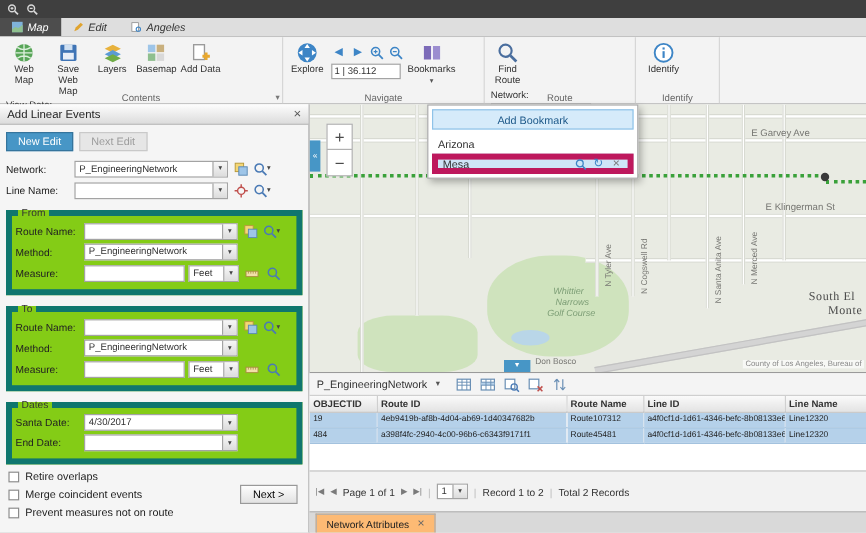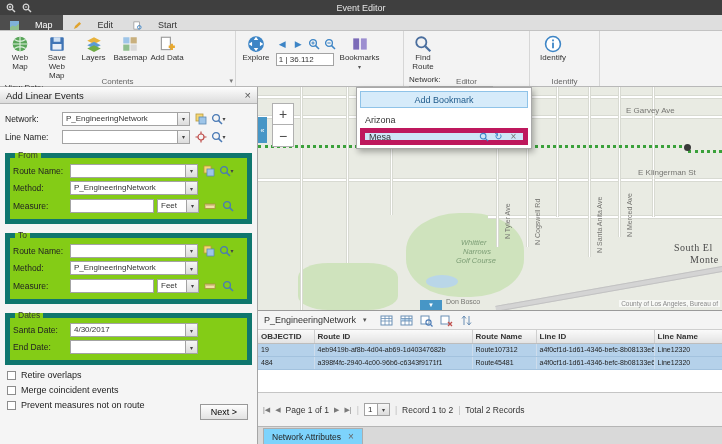--- a/index.html
+++ b/index.html
@@ -9,21 +9,21 @@
 
   
   .titlebar { position:absolute; left:0; top:0; width:722px; height:15px; background:#3f3f3f; display:flex; align-items:center; }
   .tb-icons { display:flex; gap:5px; padding-left:5px; z-index:2; }
   .tb-ic { width:11px; height:11px; display:flex; align-items:center; justify-content:center; }
   .tb-ic svg { width:10px; height:10px; }
   .titlebar .title { position:absolute; left:0; right:0; text-align:center; color:#e6e6e6; font-size:9px; }
 
   
   .tabrow { position:absolute; left:0; top:15px; width:722px; height:16px; background:#dedede; border-bottom:1px solid #c2c2c2; display:flex; }
-  .tab { display:flex; align-items:flex-end; gap:16px; padding:0 10px; font-size:9px; color:#333; cursor:default; }
+  .tab { display:flex; align-items:center; gap:4px; padding:0 10px; font-size:9px; color:#333; cursor:default;font-style:italic; }
   .tab.active { background:#4d4d4d; color:#fff; }
   .tab-ic { width:9px; height:9px; display:inline-flex; }
   .tab-ic svg { width:9px; height:9px; }
 
   
   .ribbon { position:absolute; left:0; top:31px; width:722px; height:56px; background:#f3f3f3; border-bottom:1px solid #b8b8b8; display:flex; }
   .rgroup { position:relative; height:100%; border-right:1px solid #d6d6d6; padding:2px 3px 11px; flex:none; }
   .rgroup-label { position:absolute; bottom:0; left:0; right:0; text-align:center; font-size:8px; color:#666; }
   .group-dd { position:absolute; right:2px; bottom:1px; font-size:7px; color:#777; }
   .big-btn { display:inline-flex; flex-direction:column; align-items:center; width:34px; vertical-align:top; font-size:8px; color:#333; text-align:center; line-height:1.1; padding-top:2px; cursor:default; }
@@ -103,21 +103,21 @@
   .attr-table { flex:1; background:#fff; overflow:hidden; }
   table.grid { border-collapse:collapse; width:100%; table-layout:fixed; }
   table.grid th { background:linear-gradient(#fafafa,#e3e3e3); border-right:1px solid #cfcfcf; border-bottom:1px solid #bdbdbd; font-weight:bold; text-align:left; padding:1px 3px; font-size:8px; height:13px; color:#333; white-space:nowrap; overflow:hidden; }
   table.grid td { border-right:1px solid #cddcec; padding:1px 3px; height:13px; font-size:7px; white-space:nowrap; overflow:hidden; color:#222; }
   tr.sel td { background:#b5d1ea; border-bottom:1px solid #a3c2de; }
   .pager { height:34px; flex:none; border-top:1px solid #c5c5c5; background:#f2f2f2; display:flex; align-items:center; gap:5px; padding:0 5px; font-size:8.5px; color:#333; }
   .pg-ic { color:#7a7a7a; font-size:7px; cursor:default; }
   .sep { color:#bbb; }
   .dd.mini { width:26px; height:13px; flex:none; }
   .tabstrip { height:18px; flex:none; background:#d9d9d9; border-top:1px solid #b5b5b5; display:flex; align-items:flex-end; padding:2px 5px 0; }
-  .ttab { background:#7dd3fc; border:1px solid #adadad; border-bottom:none; height:16px; display:flex; align-items:center; gap:7px; padding:0 8px; font-size:8.5px; color:#222; }
+  .ttab { background:#fdba74; border:1px solid #adadad; border-bottom:none; height:16px; display:flex; align-items:center; gap:7px; padding:0 8px; font-size:8.5px; color:#222; }
   .ttab-close { color:#666; font-size:10px; line-height:1; cursor:default; }
 </style>
 </head>
 <body>
 
 <div id="app">
 
   <div class="titlebar">
     <div class="tb-icons">
       <span class="tb-ic">
@@ -129,21 +129,20 @@
           </svg>
       </span>
       <span class="tb-ic">
         <svg viewBox="0 0 10 10">
             <circle cx="4" cy="4" r="2.8" fill="none" stroke="#d8d8d8" stroke-width="1.2"></circle>
             <line x1="6.2" y1="6.2" x2="9" y2="9" stroke="#d8d8d8" stroke-width="1.4"></line>
             <line x1="2.8" y1="4" x2="5.2" y2="4" stroke="#d8d8d8" stroke-width="1"></line>
           </svg>
       </span>
     </div>
-    <div class="title">Event Editor</div>
   </div>
 
   <div class="tabrow">
     <div class="tab active">
       <span class="tab-ic">
           <svg viewBox="0 0 10 10">
             <rect width="10" height="10" fill="#7fb2d9"></rect>
             <path d="M0 7l3-2 3 1 4-3v7H0z" fill="#8fc08f"></path>
           </svg>
         </span>
@@ -157,21 +156,21 @@
         </span>
       <span>Edit</span>
     </div>
     <div class="tab">
       <span class="tab-ic">
           <svg viewBox="0 0 10 10">
             <rect x="1" y="1" width="6" height="8" fill="#fff" stroke="#888" stroke-width="0.7"></rect>
             <circle cx="7" cy="7" r="2" fill="none" stroke="#3d85c6"></circle>
           </svg>
         </span>
-      <span>Start</span>
+      <span>Angeles</span>
     </div>
   </div>
 
   <div class="ribbon">
 
     <div class="rgroup" style="width:236px;">
       <div class="big-btn">
         <svg viewBox="0 0 16 16">
             <circle cx="8" cy="8" r="6.5" fill="#58a558"></circle>
             <path d="M1.5 8h13M8 1.5v13M3 4c3 2 7 2 10 0M3 12c3-2 7-2 10 0" stroke="#ddefdd" stroke-width="1" fill="none"></path>
@@ -254,38 +253,39 @@
         </div>
       </div>
       <div class="big-btn" style="width:40px;">
         <svg viewBox="0 0 16 16">
             <path d="M2 3h5.5v10H2z" fill="#7c6bb8"></path>
             <path d="M8.5 3H14v10H8.5z" fill="#9c8ed0"></path>
             <path d="M7.5 2.5h1v11h-1z" fill="#fff"></path>
           </svg>
         <span><span>Bookmarks</span> <span class="lbl-arrow">▾</span></span>
       </div>
+      <div class="rgroup-label">Navigate</div>
     </div>
 
     <div class="rgroup" style="width:126px;">
       <div class="big-btn" style="width:32px;">
         <svg viewBox="0 0 16 16">
             <circle cx="6.5" cy="6.5" r="4.5" fill="none" stroke="#4a6e9e" stroke-width="1.6"></circle>
             <path d="M10 10l4.5 4.5" stroke="#4a6e9e" stroke-width="2"></path>
           </svg>
         <span>Find Route</span>
       </div>
       <div class="view-col" style="width:88px;">
         <span>Network:</span>
         <div class="dd">
           <span class="val" style="font-size:7px;">P_ContinuousNetwork</span>
           <span class="arr">▾</span>
         </div>
       </div>
-      <div class="rgroup-label">Editor</div>
+      <div class="rgroup-label">Route</div>
     </div>
 
     <div class="rgroup" style="width:70px;">
       <div class="big-btn" style="width:40px;">
         <svg viewBox="0 0 16 16">
             <circle cx="8" cy="8" r="6.6" fill="#fff" stroke="#3d85c6" stroke-width="1.4"></circle>
             <rect x="7.2" y="4" width="1.6" height="1.6" fill="#3d85c6"></rect>
             <rect x="7.2" y="6.8" width="1.6" height="5" fill="#3d85c6"></rect>
           </svg>
         <span>Identify</span>
@@ -361,20 +361,24 @@
       </span>
     </div>
   </div>
 
   <div class="panel">
     <div class="panel-header">
       <span>Add Linear Events</span>
       <span class="panel-close">×</span>
     </div>
     <div class="panel-body">
+      <div class="btnrow">
+        <button class="btn-primary">New Edit</button>
+        <button class="btn-disabled">Next Edit</button>
+      </div>
 
       <div class="frow">
         <span class="flabel">Network:</span>
         <div class="dd w128">
           <span class="val">P_EngineeringNetwork</span>
           <span class="arr">▾</span>
         </div>
         <span class="ibtn">
           <svg viewBox="0 0 12 12">
               <rect x="1" y="1" width="7" height="7" fill="#f5d776" stroke="#b89a3a" stroke-width="0.8"></rect>

